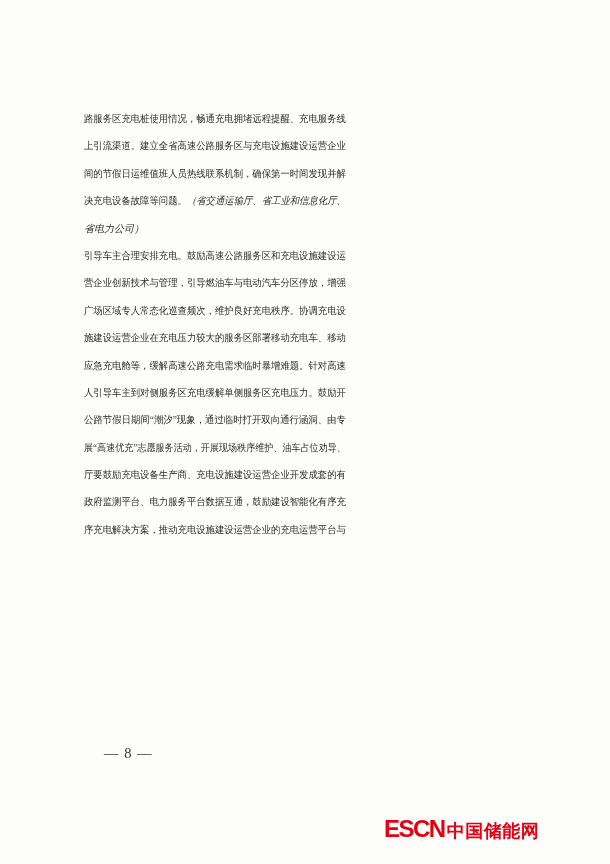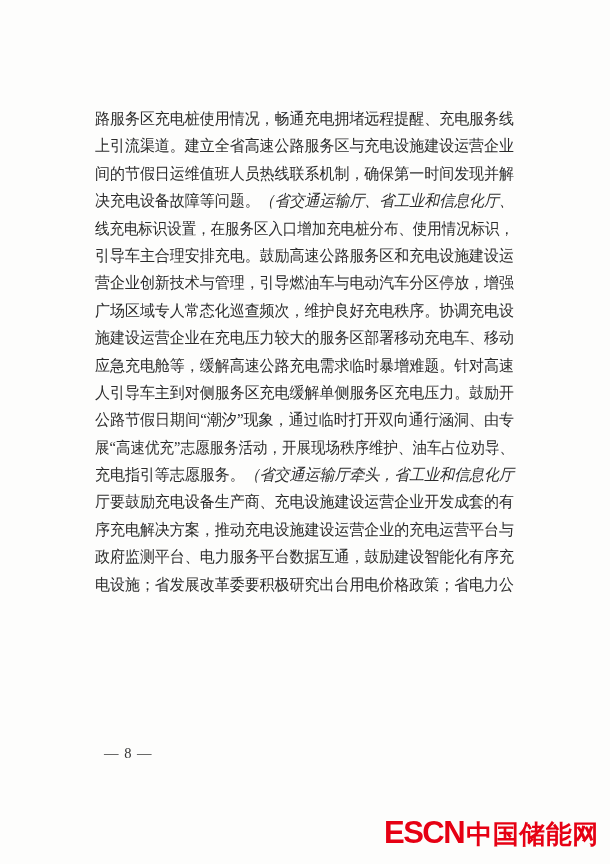--- a/index.html
+++ b/index.html
@@ -10,25 +10,25 @@
   .page {
     position: relative;
     width: 610px;
     height: 864px;
     background: #fdfdfc;
     overflow: hidden;
     font-family: "Liberation Serif", "DejaVu Serif", serif;
   }
   .text-block {
     position: absolute;
-    left: 95px;
+    left: 84px;
     top: 105px;
     width: 419px;
     color: #2b2b2b;
-    font-size: 16px;
+    font-size: 10px;
   }
   .line {
     box-sizing: border-box;
     width: 100%;
     height: 27.4px;
     line-height: 27.4px;
     overflow: visible;
     white-space: nowrap;
   }
   .line.indent { padding-left: 38px; }
@@ -60,54 +60,52 @@
     position: absolute;
     left: 384px;
     top: 817px;
     display: flex;
     align-items: flex-end;
     font-family: "Liberation Sans", "DejaVu Sans", sans-serif;
     font-weight: 800;
     line-height: 1;
   }
   .logo-latin {
-    font-size: 31px;
+    font-size: 24px;
     letter-spacing: -1.5px;
     padding-right: 2px;
   }
   .logo-cjk {
-    font-size: 26px;
+    font-size: 18px;
     letter-spacing: 0.5px;
     padding-bottom: 1px;
   }
 </style>
 </head>
 <body>
 
 <div class="page">
 
   <div class="text-block" id="text-block" style="color: rgb(43, 43, 43);">
       <div class="line"><span class="fit" style="transform: scaleX(0.935268);"><span class="seg seg-n">路服务区充电桩使用情况，畅通充电拥堵远程提醒、充电服务线</span></span></div>
       <div class="line"><span class="fit" style="transform: scaleX(0.935268);"><span class="seg seg-n">上引流渠道。建立全省高速公路服务区与充电设施建设运营企业</span></span></div>
       <div class="line"><span class="fit" style="transform: scaleX(0.935268);"><span class="seg seg-n">间的节假日运维值班人员热线联系机制，确保第一时间发现并解</span></span></div>
       <div class="line"><span class="fit" style="transform: scaleX(0.935268);"><span class="seg seg-n">决充电设备故障等问题。</span><span class="seg seg-k">（省交通运输厅、省工业和信息化厅、</span></span></div>
-      <div class="line"><span class="fit" style="transform: scaleX(0.903017);"><span class="seg seg-n">线充电标识设置，在服务区入口增加充电桩分布、使用情况标识，</span></span></div>
+      <div class="line short"><span class="fit"><span class="seg seg-k">省电力公司）</span></span></div>
       <div class="line"><span class="fit" style="transform: scaleX(0.935268);"><span class="seg seg-n">引导车主合理安排充电。鼓励高速公路服务区和充电设施建设运</span></span></div>
       <div class="line"><span class="fit" style="transform: scaleX(0.935268);"><span class="seg seg-n">营企业创新技术与管理，引导燃油车与电动汽车分区停放，增强</span></span></div>
       <div class="line"><span class="fit" style="transform: scaleX(0.935268);"><span class="seg seg-n">广场区域专人常态化巡查频次，维护良好充电秩序。协调充电设</span></span></div>
       <div class="line"><span class="fit" style="transform: scaleX(0.935268);"><span class="seg seg-n">施建设运营企业在充电压力较大的服务区部署移动充电车、移动</span></span></div>
       <div class="line"><span class="fit" style="transform: scaleX(0.935268);"><span class="seg seg-n">应急充电舱等，缓解高速公路充电需求临时暴增难题。针对高速</span></span></div>
       <div class="line"><span class="fit" style="transform: scaleX(0.935268);"><span class="seg seg-n">人引导车主到对侧服务区充电缓解单侧服务区充电压力。鼓励开</span></span></div>
       <div class="line"><span class="fit" style="transform: scaleX(0.939034);"><span class="seg seg-n">公路节假日期间“潮汐”现象，通过临时打开双向通行涵洞、由专</span></span></div>
       <div class="line"><span class="fit" style="transform: scaleX(0.906528);"><span class="seg seg-n">展“高速优充”志愿服务活动，开展现场秩序维护、油车占位劝导、</span></span></div>
-      <div class="line"><span class="fit" style="transform: scaleX(0.935268);"><span class="seg seg-n">充电指引等志愿服务。</span><span class="seg seg-k">（省交通运输厅牵头，省工业和信息化厅</span></span></div>
       <div class="line"><span class="fit" style="transform: scaleX(0.935268);"><span class="seg seg-n">厅要鼓励充电设备生产商、充电设施建设运营企业开发成套的有</span></span></div>
+      <div class="line"><span class="fit" style="transform: scaleX(0.935268);"><span class="seg seg-n">政府监测平台、电力服务平台数据互通，鼓励建设智能化有序充</span></span></div>
       <div class="line"><span class="fit" style="transform: scaleX(0.935268);"><span class="seg seg-n">序充电解决方案，推动充电设施建设运营企业的充电运营平台与</span></span></div>
-      <div class="line"><span class="fit" style="transform: scaleX(0.935268);"><span class="seg seg-n">政府监测平台、电力服务平台数据互通，鼓励建设智能化有序充</span></span></div>
-      <div class="line"><span class="fit" style="transform: scaleX(0.935268);"><span class="seg seg-n">电设施；省发展改革委要积极研究出台用电价格政策；省电力公</span></span></div>
     </div>
 
   <div class="page-number">— 8 —</div>
 
   <div class="footer-logo" style="color: rgb(230, 0, 19);">
     <span class="logo-latin">ESCN</span>
     <span class="logo-cjk">中国储能网</span>
   </div>
 
 </div>

